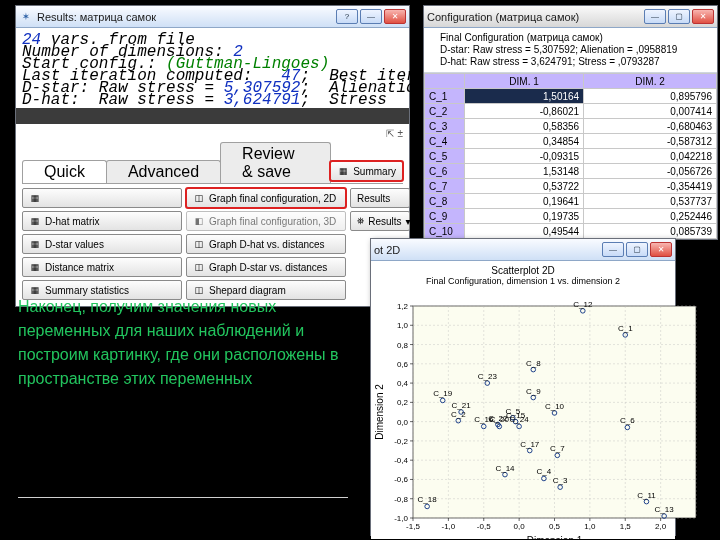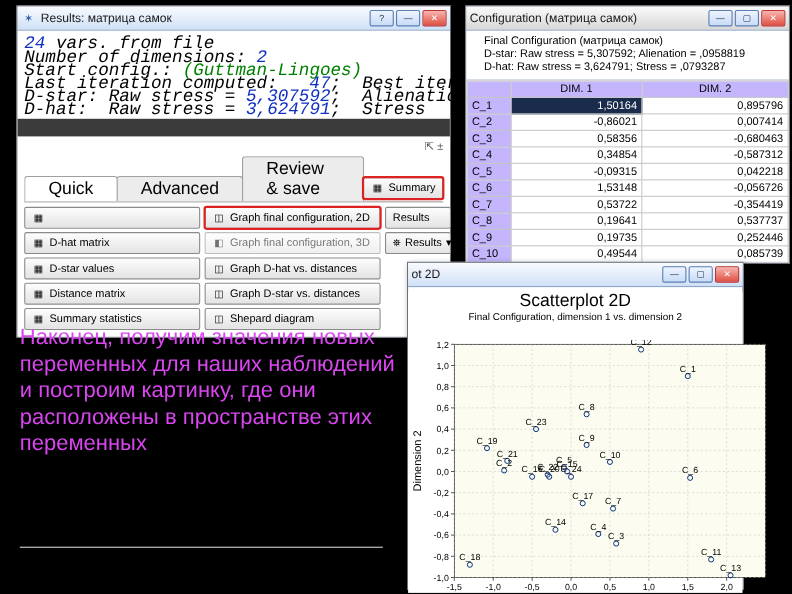--- a/index.html
+++ b/index.html
@@ -35,28 +35,28 @@
   #config .info{background:#fff;padding:4px 16px;font-size:10px;line-height:12px;border-bottom:1px solid #cfd6df;}
   table.grid{border-collapse:collapse;width:100%;font-size:10px;background:#fff;}
   table.grid th,table.grid td{border:1px solid #c8c8c8;height:15px;padding:0 4px;}
   table.grid th{background:#c4b5fd;font-weight:normal;}
   table.grid th.rowh{text-align:left;width:40px;}
   table.grid td{text-align:right;}
   table.grid td.sel{background:#1a2b4c;color:#fff;}
   
   #scatter{left:370px;top:238px;width:306px;height:298px;background:#fff;}
   #scatter .plotwrap{position:relative;width:100%;height:calc(100% - 22px);background:#fff;}
-  .plot-title{text-align:center;font-size:16px;margin-top:4px;}
+  .plot-title{text-align:center;font-size:10px;margin-top:4px;}
   .plot-sub{text-align:center;font-size:9px;margin-bottom:16px;}
   svg.plot{display:block;margin:0 auto;}
   .axlbl{font-size:10px;}
   .ptlbl{font-size:8px;fill:#000;}
   .tick{font-size:8px;}
   
-  #caption{position:absolute;left:18px;top:295px;width:350px;color:#d946ef;font-family:Arial,sans-serif;font-size:20px;line-height:24px;}
+  #caption{position:absolute;left:18px;top:295px;width:350px;color:#22c55e;font-family:Arial,sans-serif;font-size:16px;line-height:24px;}
   .hr{position:absolute;left:18px;top:497px;width:330px;height:1px;background:#d0d0d0;}
 </style>
 </head>
 <body>
 
 <div id="results" class="win">
   <div class="titlebar">
     <span class="ico">✶</span>
     <span class="ttl">Results: матрица самок</span>
     <div class="wbtns">

